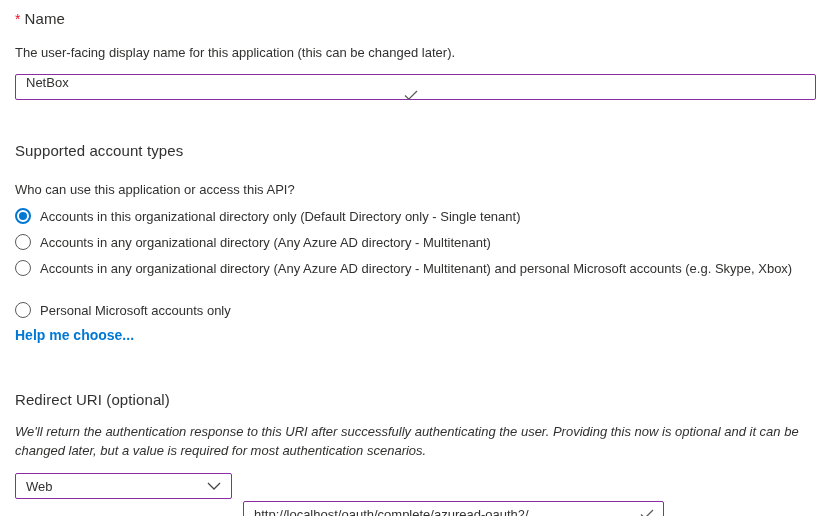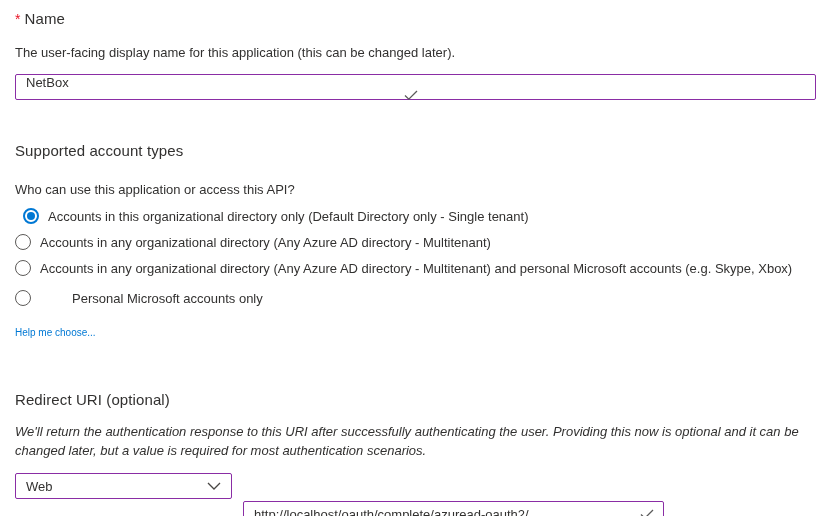--- a/index.html
+++ b/index.html
@@ -86,24 +86,25 @@
     background: #0078d4;
   }
   .radio-label {
     margin-left: 9px;
     font-size: 13px;
     color: #323130;
     white-space: nowrap;
   }
 
   .link {
-    font-size: 10px;
+    font-size: 14px;
     color: #0078d4;
     text-decoration: none;
     cursor: pointer;
+    font-weight: bold;
   }
 
   .dropdown {
     position: absolute;
     height: 26px;
     border: 1px solid #8a2da5;
     border-radius: 2px;
     background: #ffffff;
     display: flex;
     align-items: center;
@@ -132,36 +133,36 @@
       <svg width="14" height="11" viewBox="0 0 14 11">
           <polyline points="1,5.5 4.8,9.2 13,1" fill="none" stroke="#5a5a5a" stroke-width="1.3"></polyline>
         </svg>
     </span>
   </div>
 
   <div class="abs section-title" style="left:15px; top:142px;">Supported account types</div>
 
   <div class="abs desc" style="left:15px; top:180px;">Who can use this application or access this API?</div>
 
-  <div class="radio-row selected" style="top:206px;margin-left:8px;">
+  <div class="radio-row selected" style="top:206px;">
     <span class="radio-circle"></span>
     <span class="radio-label">Accounts in this organizational directory only (Default Directory only - Single tenant)</span>
   </div>
 
   <div class="radio-row" style="top:232px;">
     <span class="radio-circle"></span>
     <span class="radio-label">Accounts in any organizational directory (Any Azure AD directory - Multitenant)</span>
   </div>
 
   <div class="radio-row" style="top:258px;">
     <span class="radio-circle"></span>
     <span class="radio-label">Accounts in any organizational directory (Any Azure AD directory - Multitenant) and personal Microsoft accounts (e.g. Skype, Xbox)</span>
   </div>
 
-  <div class="radio-row" style="top:288px;gap:32px;">
+  <div class="radio-row" style="top:300px;">
     <span class="radio-circle"></span>
     <span class="radio-label">Personal Microsoft accounts only</span>
   </div>
 
   <a class="abs link" style="left:15px; top:327px;" href="#">Help me choose...</a>
 
   <div class="abs section-title" style="left:15px; top:391px;">Redirect URI (optional)</div>
 
   <div class="abs desc" style="left:15px; top:422px; width:805px;font-style:italic;">We'll return the authentication response to this URI after successfully authenticating the user. Providing this now is optional and it can be changed later, but a value is required for most authentication scenarios.</div>
 

